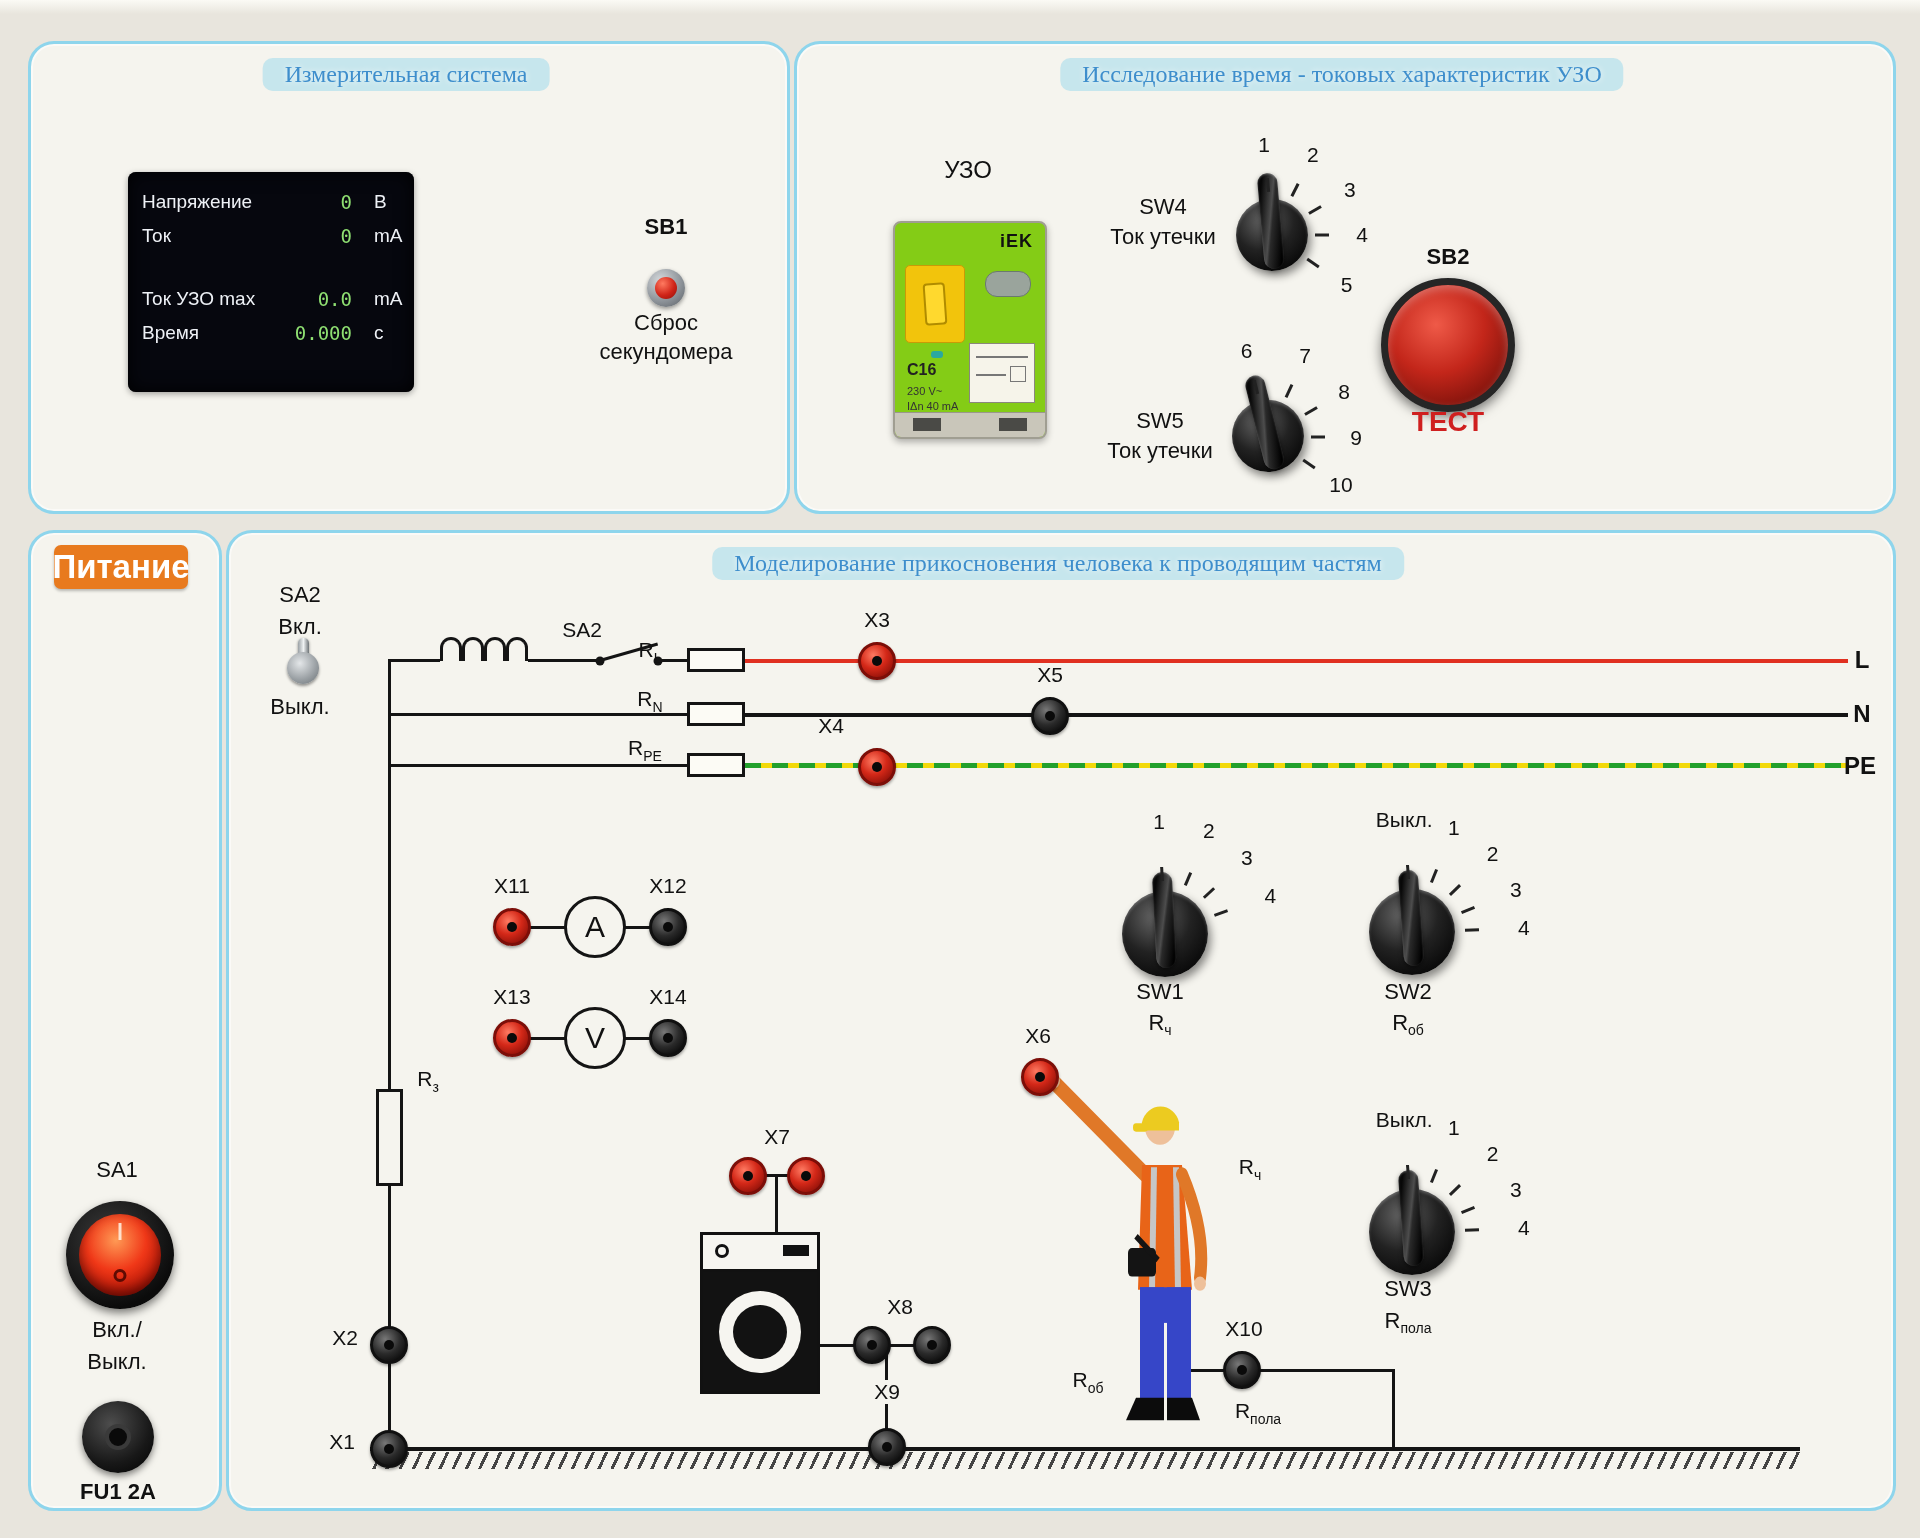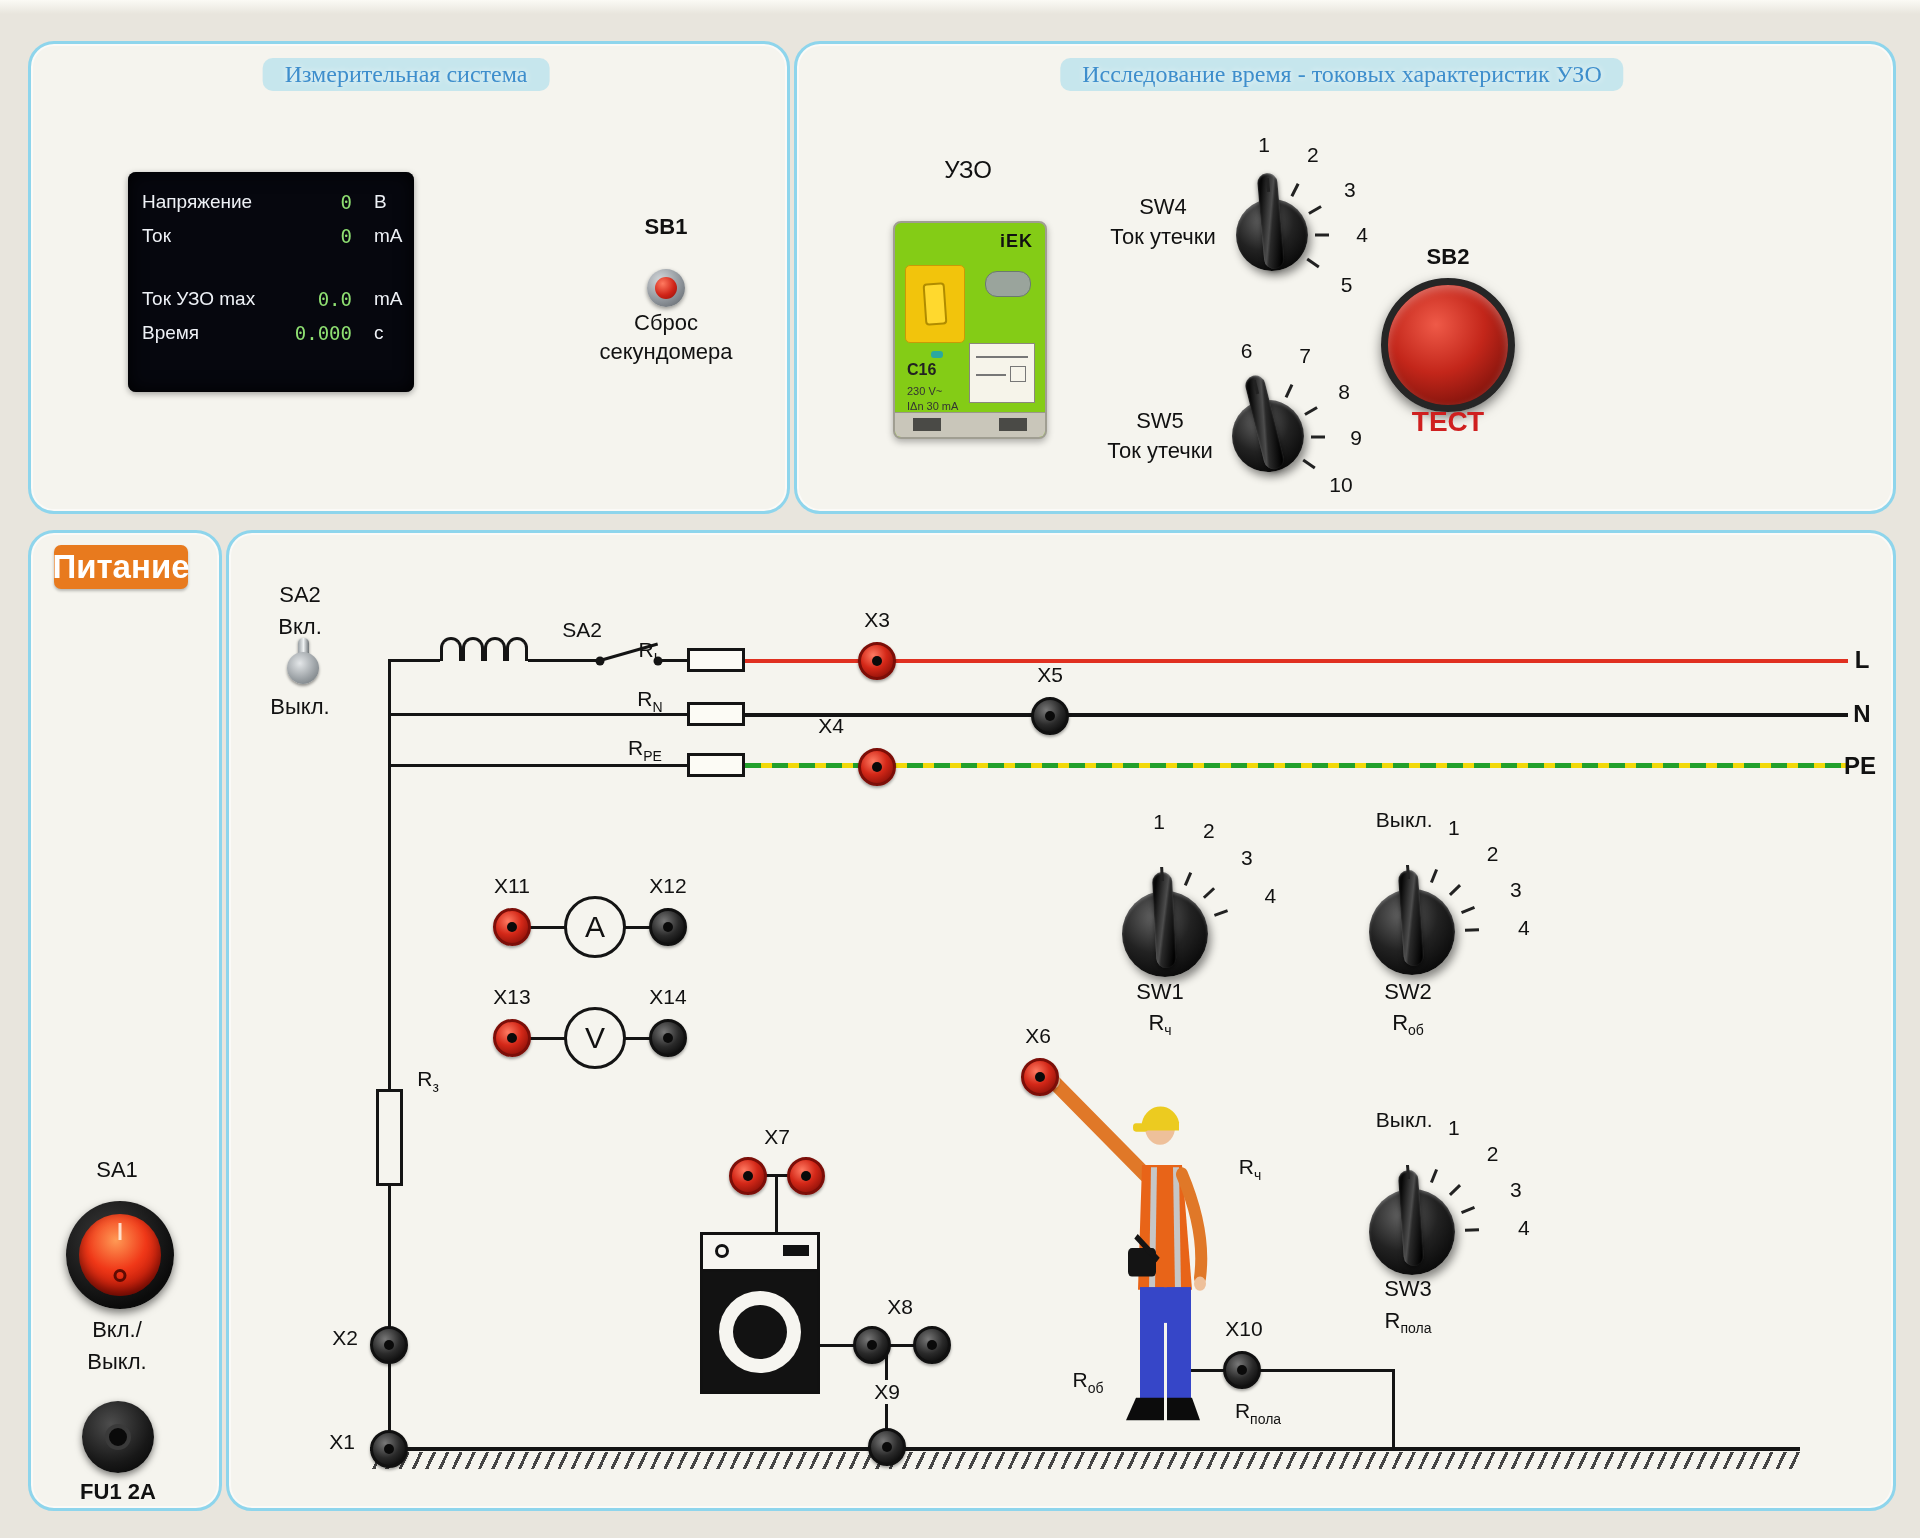--- a/index.html
+++ b/index.html
@@ -131,20 +131,21 @@
 
 <div class="stage">
 
   <div class="section" style="left:28px;top:41px;width:756px;height:467px"></div>
   <div class="section" style="left:794px;top:41px;width:1096px;height:467px"></div>
   <div class="section" style="left:28px;top:530px;width:188px;height:975px"></div>
   <div class="section" style="left:226px;top:530px;width:1664px;height:975px"></div>
 
   <div class="section-title" style="left:406px;top:58px">Измерительная система</div>
   <div class="section-title" style="left:1342px;top:58px">Исследование время - токовых характеристик УЗО</div>
+  <div class="section-title" style="left:1058px;top:547px">Моделирование прикосновения человека к проводящим частям</div>
   <div class="badge" style="left:54px;top:545px;width:134px;height:44px">Питание</div>
 
   <div class="lcd" style="left:128px;top:172px;width:286px;height:220px">
     <div class="disp-row" style="top:17px">
       <span class="d-label">Напряжение</span>
       <span class="d-value">0</span>
       <span class="d-unit">В</span>
     </div>
     <div class="disp-row" style="top:51px">
       <span class="d-label">Ток</span>
@@ -171,21 +172,21 @@
 
   <div class="breaker" style="left:893px;top:221px;width:150px;height:214px">
     <div class="brk-brand">iEK</div>
     <div class="brk-window">
       <div class="brk-lever"></div>
     </div>
     <div class="brk-oval"></div>
     <div class="brk-led"></div>
     <div class="brk-c16">C16</div>
     <div class="brk-text" style="top:162px">230 V~</div>
-    <div class="brk-text" style="top:177px">IΔn 30 mA</div>
+    <div class="brk-text" style="top:177px">IΔn 40 mA</div>
     <div class="brk-schema">
       <i style="left:6px;top:12px;width:52px;height:2px"></i>
       <i style="left:6px;top:30px;width:30px;height:2px"></i>
       <i style="left:40px;top:22px;width:14px;height:14px;background:none;border:1px solid #777"></i>
     </div>
     <div class="brk-bottom">
       <i style="left:18px"></i>
         <i style="right:18px"></i>
     </div>
   </div>

